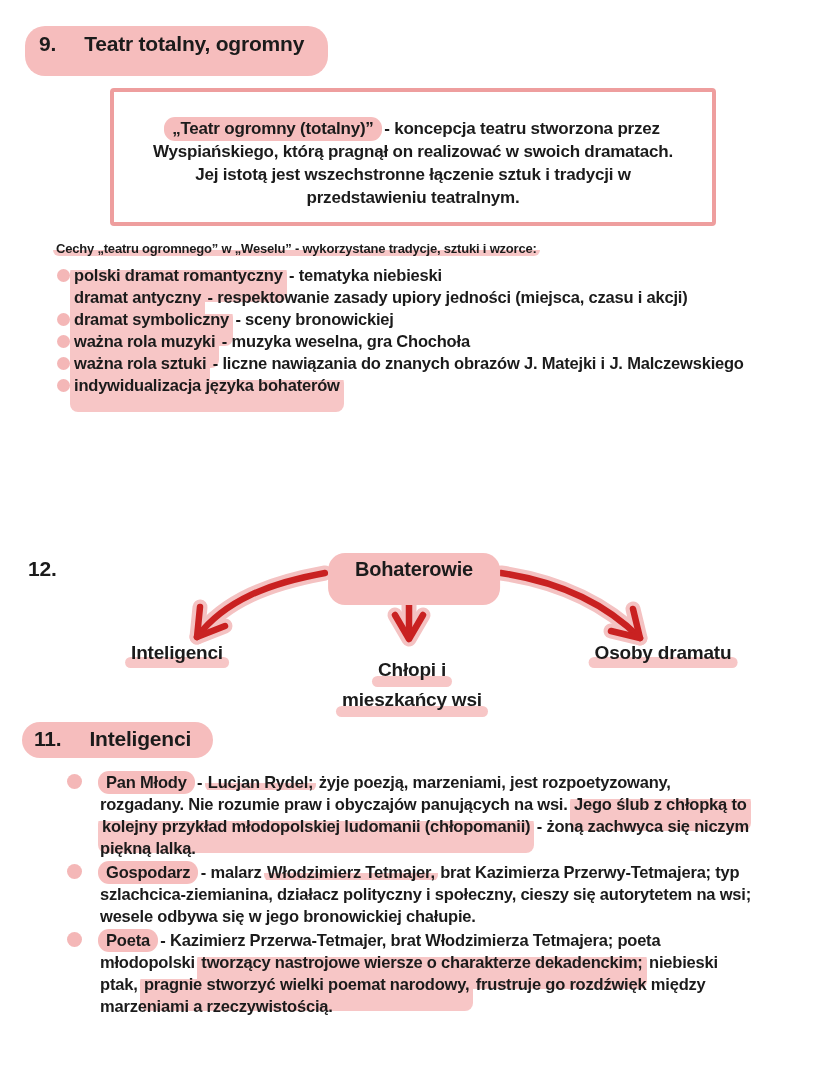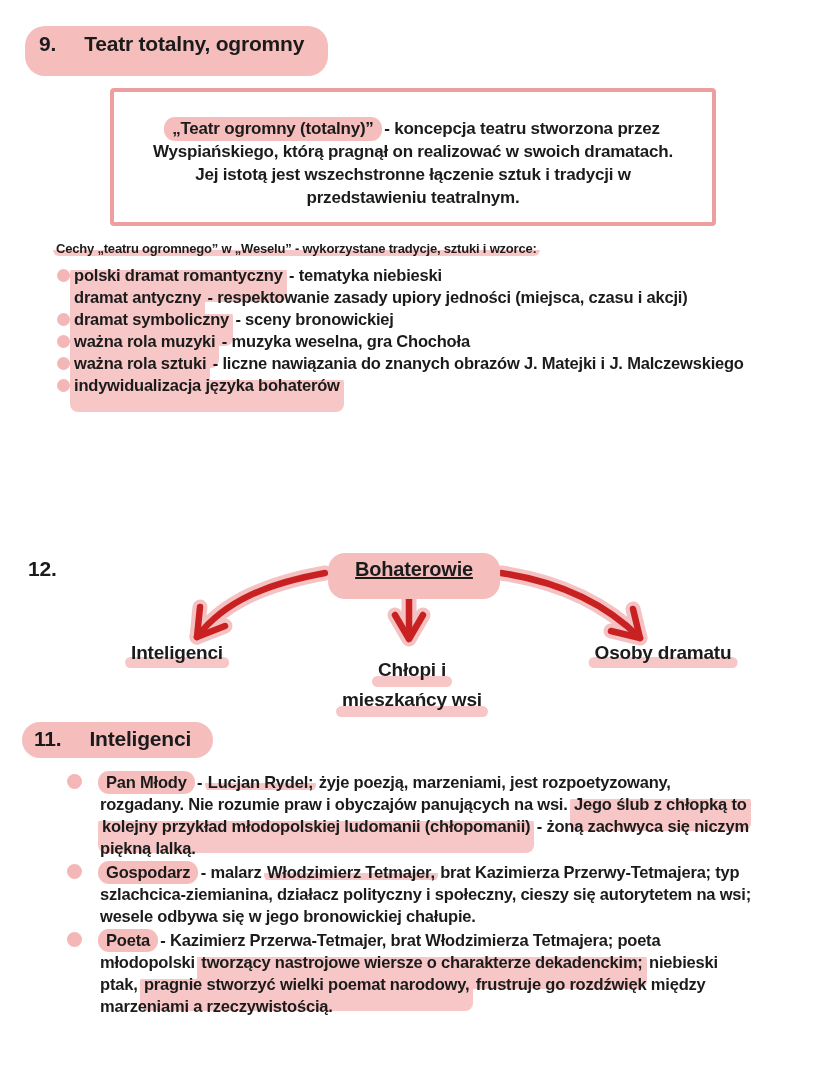--- a/index.html
+++ b/index.html
@@ -55,22 +55,22 @@
   #features .dot{
     position:absolute;left:-15px;top:5px;width:13px;height:13px;border-radius:50%;
     background:#f4b7b7;
   }
 
   
   #diagram{left:0;top:545px;width:828px;height:172px;}
   #num10{left:28px;top:12px;font-size:21px;}
   #rootpill{
     left:50%;top:8px;transform:translateX(-50%);
-    background:#f6bdbd;border-radius:17px;padding:5px 27px 18px;
-    font-size:20px;white-space:nowrap;text-decoration:underline;
+    background:#f6bdbd;border-radius:17px;padding:5px 27px 24px;
+    font-size:20px;white-space:nowrap;
   }
   #arrows{position:absolute;left:0;top:0;width:828px;height:172px;}
   .dlabel{font-size:19px;text-align:center;}
   .dlabel .dline{display:inline-block;}
   .dlabel .dline::after{
     content:"";display:block;height:11px;background:#f7c6c6;border-radius:6px;
     margin:-7px -6px 0;
   }
   #branch0{left:177px;top:97px;transform:translateX(-50%);}
   #branch1{left:412px;top:112px;transform:translateX(-50%);width:220px;line-height:26px;}

